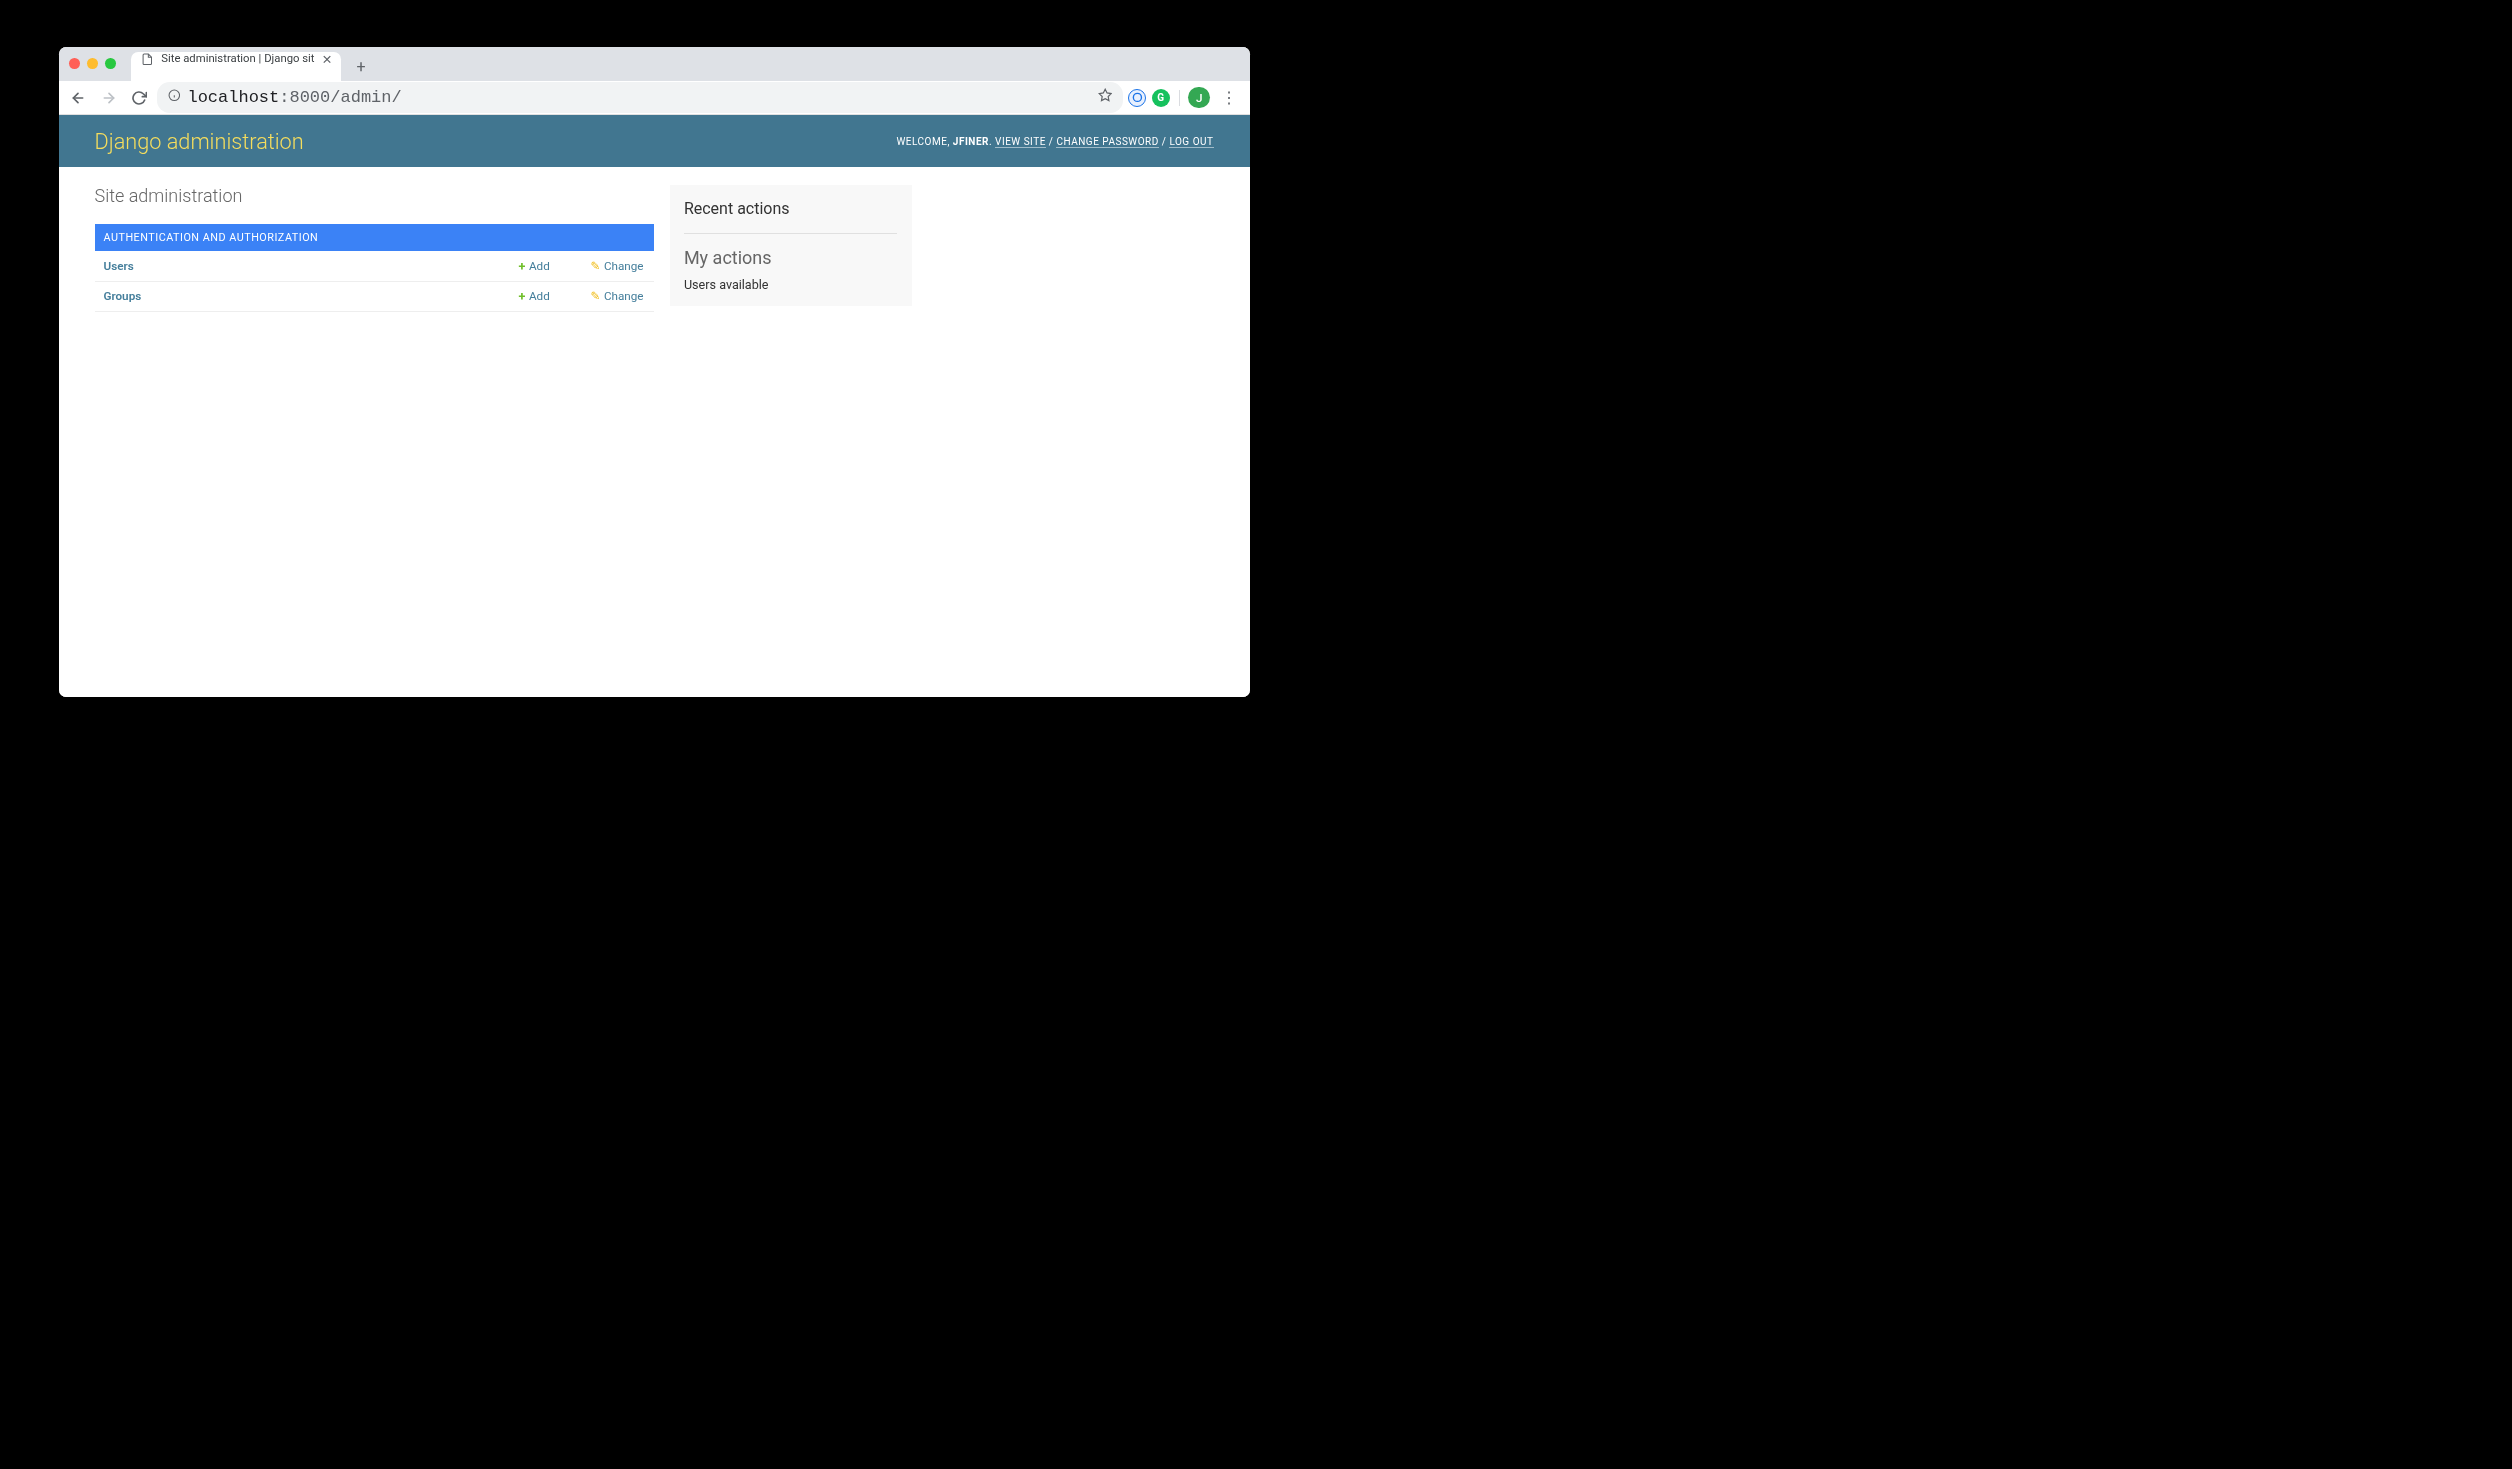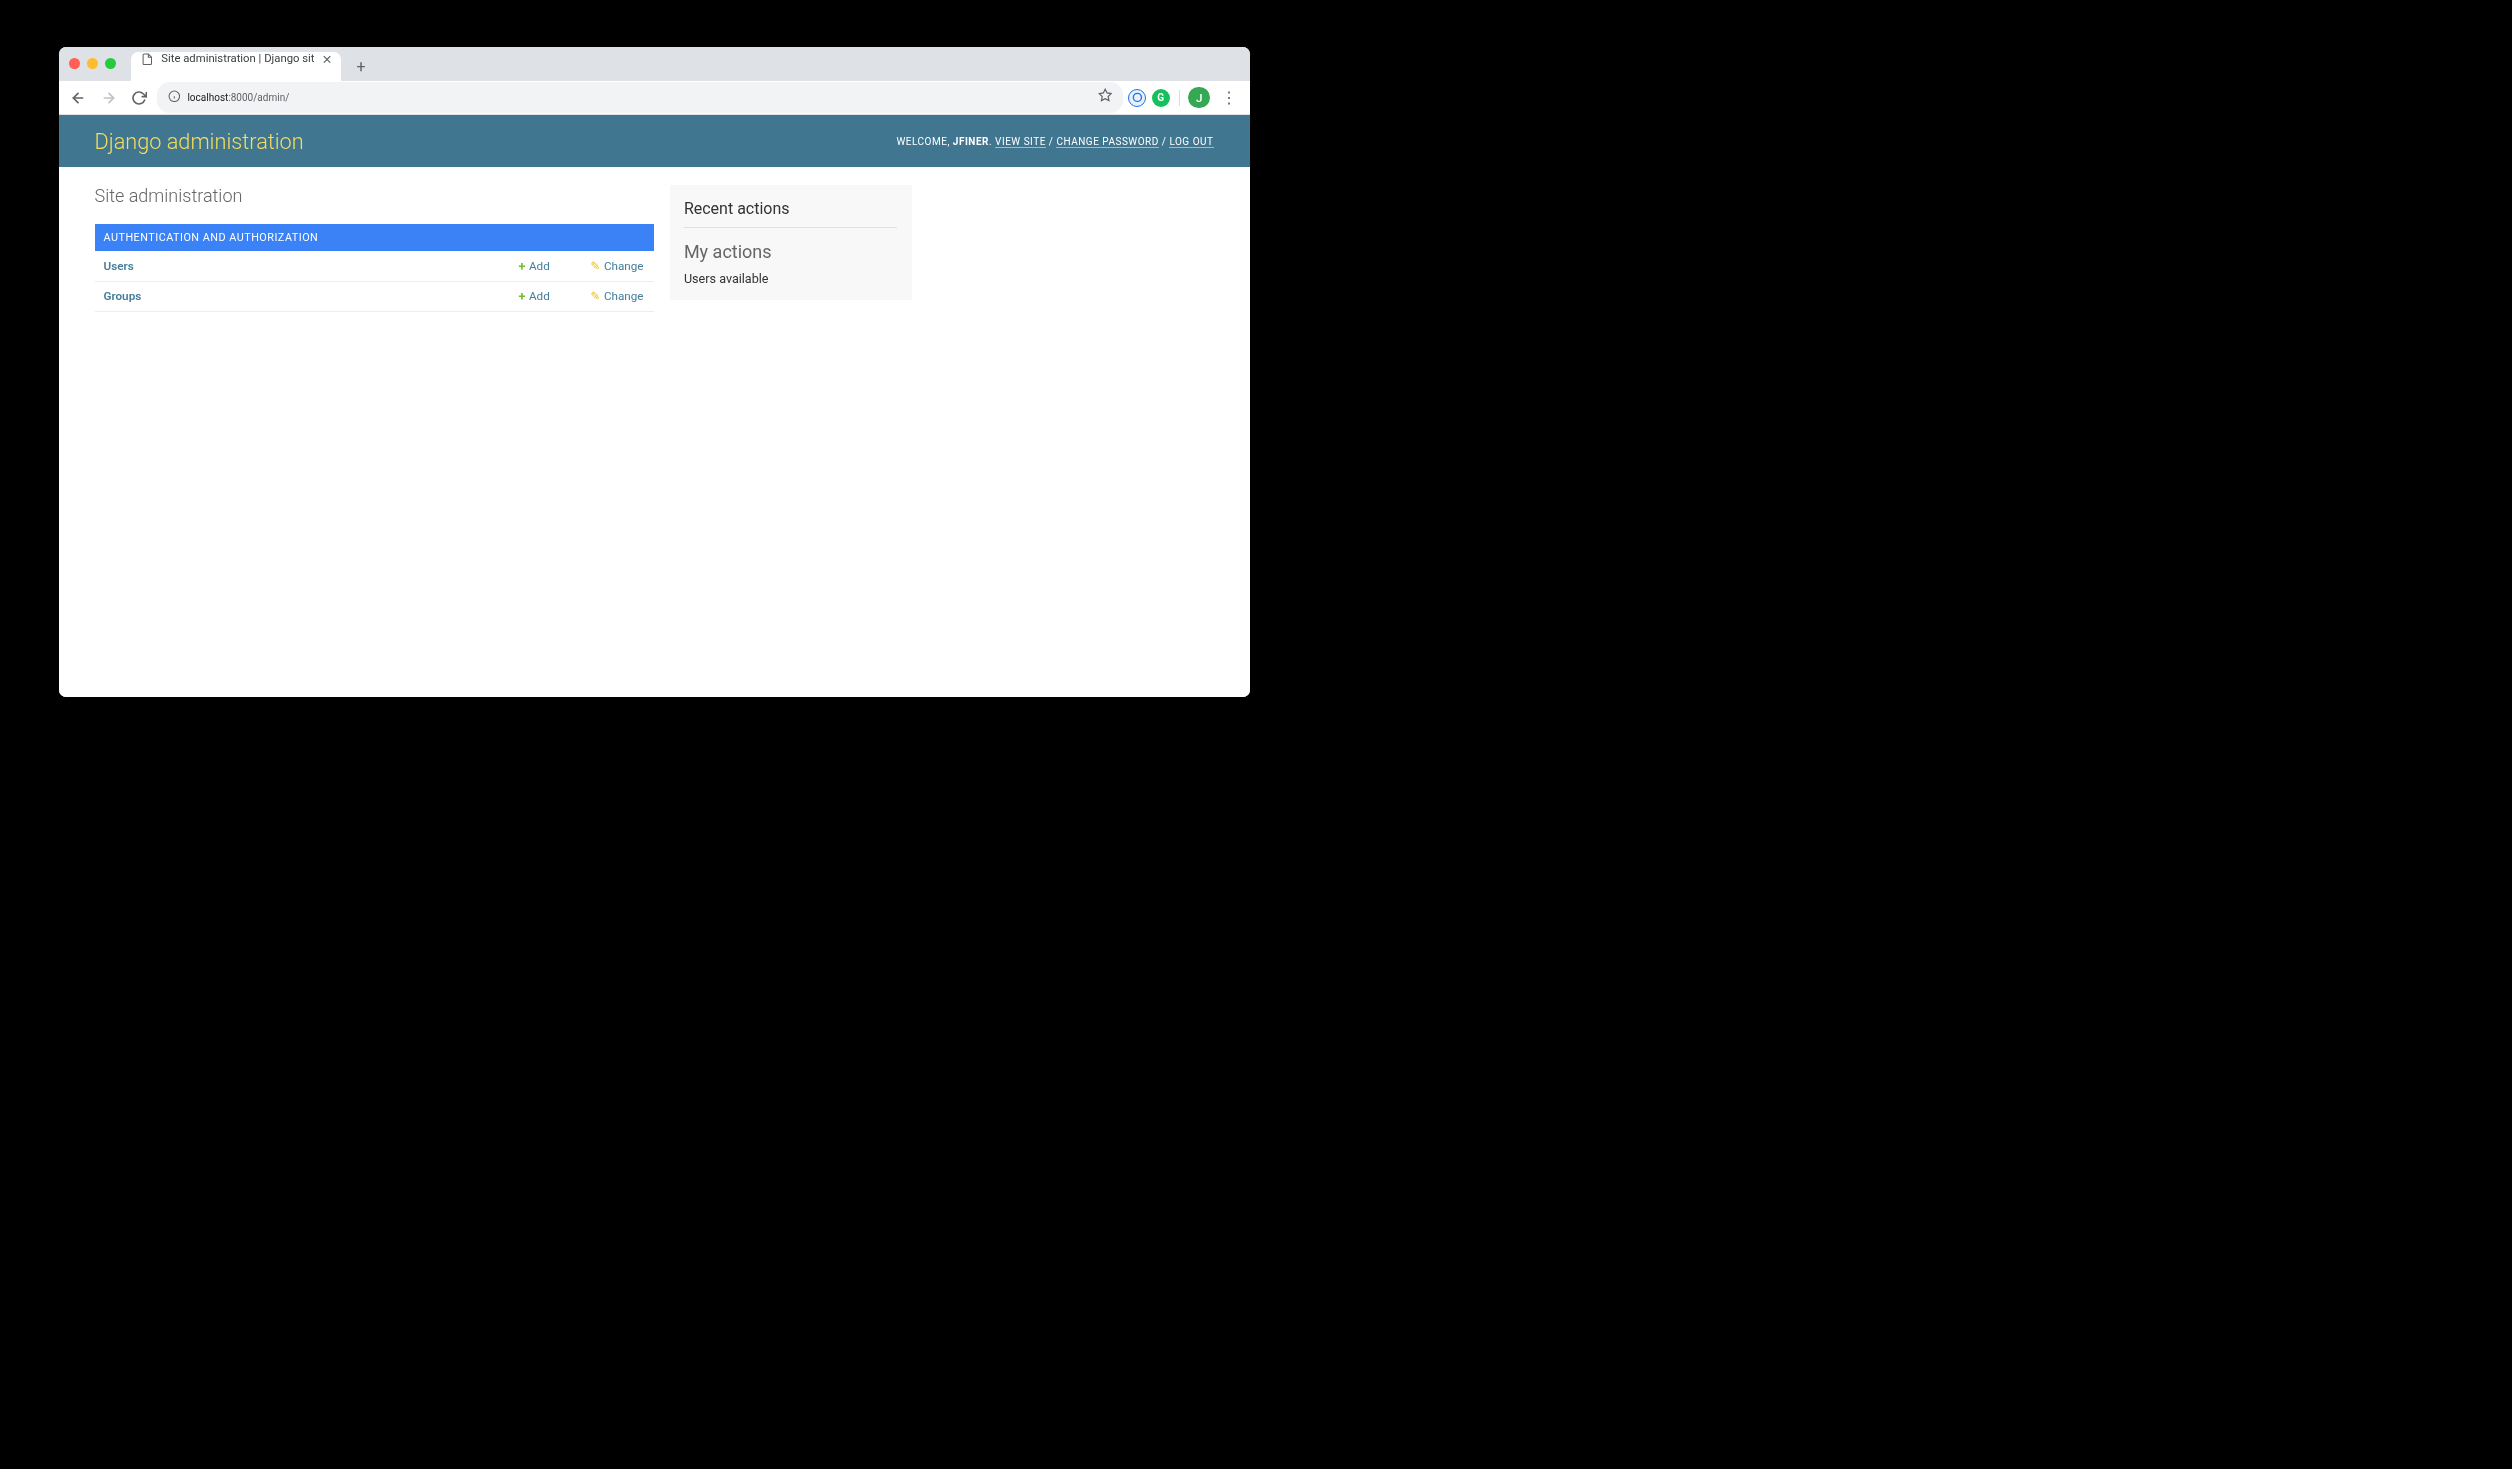--- a/index.html
+++ b/index.html
@@ -91,22 +91,23 @@
     .nav-btn.disabled { color: #bdc1c6; }
     .omnibox {
       flex: 1;
       height: 31px;
       background: #f1f3f4;
       border-radius: 12.6px;
       display: flex;
       align-items: center;
       padding: 0 10.8px;
       gap: 7.2px;
-      font-size: 10px;
+      font-size: 17px;
       color: #202124;
+      font-family: Liberation Mono, monospace;
     }
     .omnibox .info-icon { color: #5f6368; font-size: 12.6px; }
     .omnibox .url-host { color: #202124; }
     .omnibox .url-path { color: #5f6368; }
     .omnibox-spacer { flex: 1; }
     .star-icon { color: #5f6368; font-size: 14.4px; }
     .ext-icon {
       width: 18px; height: 18px; border-radius: 50%;
       display: flex; align-items: center; justify-content: center;
       font-size: 10px; font-weight: bold;
@@ -181,21 +182,21 @@
 
     .sidebar-module {
       background: #f8f8f8;
       padding: 14.4px;
     }
     .sidebar-module h2 {
       font-size: 16px;
       font-weight: 400;
       color: #333;
       margin-bottom: 12.6px;
-      padding-bottom: 9px;
+      padding-bottom: 15px;
       border-bottom: 0.9px solid #e0e0e0;
     }
     .sidebar-module h3 {
       font-size: 18px;
       font-weight: 400;
       color: #666;
       margin-bottom: 9px;
     }
     .sidebar-module p {
       font-size: 12.6px;

